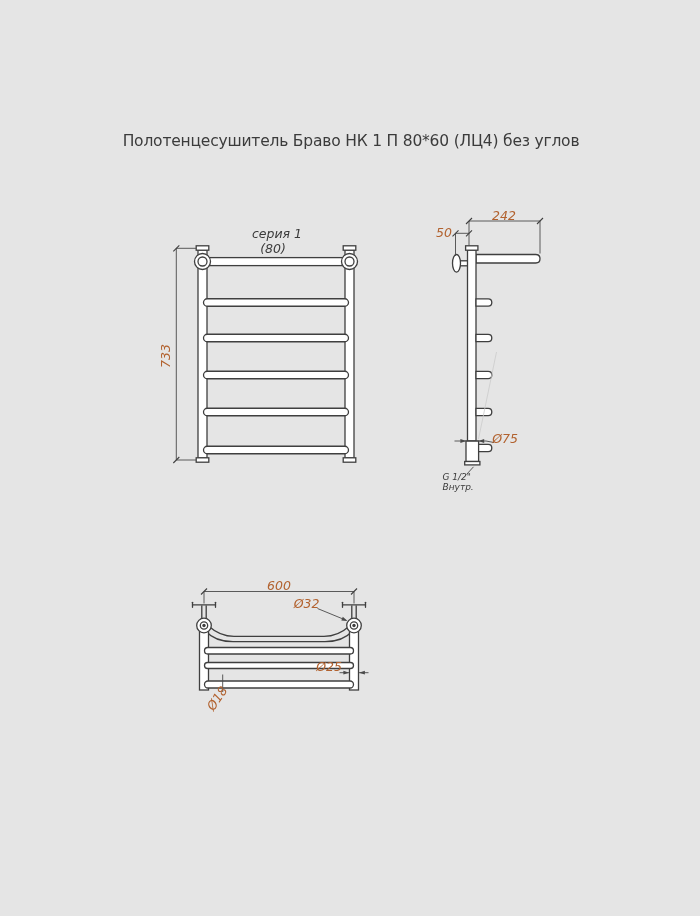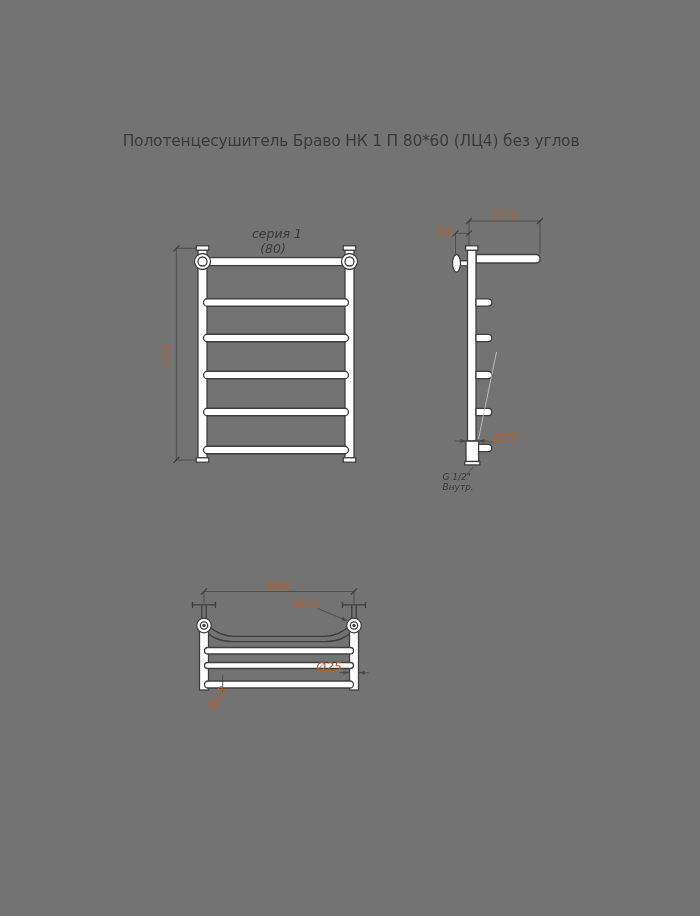--- a/index.html
+++ b/index.html
@@ -1,16 +1,16 @@
 <!DOCTYPE html>
 <html><head>
 <meta charset="utf-8">
 <style>
   html,body{margin:0;padding:0;background:#ffffff;}
-  .page{position:relative;width:700px;height:916px;background:#737373;overflow:hidden;
+  .page{position:relative;width:700px;height:916px;background:#e5e5e5;overflow:hidden;
         font-family:"DejaVu Sans",sans-serif;}
   svg text{font-family:"DejaVu Sans",sans-serif;}
   .ln{stroke:#3f3f3f;stroke-width:1.3;fill:none;stroke-linecap:round;}
   .fw{stroke:#3f3f3f;stroke-width:1.3;fill:#ffffff;}
   .dim{stroke:#4a4a4a;stroke-width:0.9;fill:none;}
   .tick{stroke:#3f3f3f;stroke-width:1.1;fill:none;}
   .arr{fill:#4a4a4a;stroke:none;}
   .dimtxt{fill:#b2622f;font-style:italic;font-size:12.5px;}
   .lbl{fill:#3b3b3b;font-style:italic;font-size:12.5px;}
   .small{font-size:9px;}

